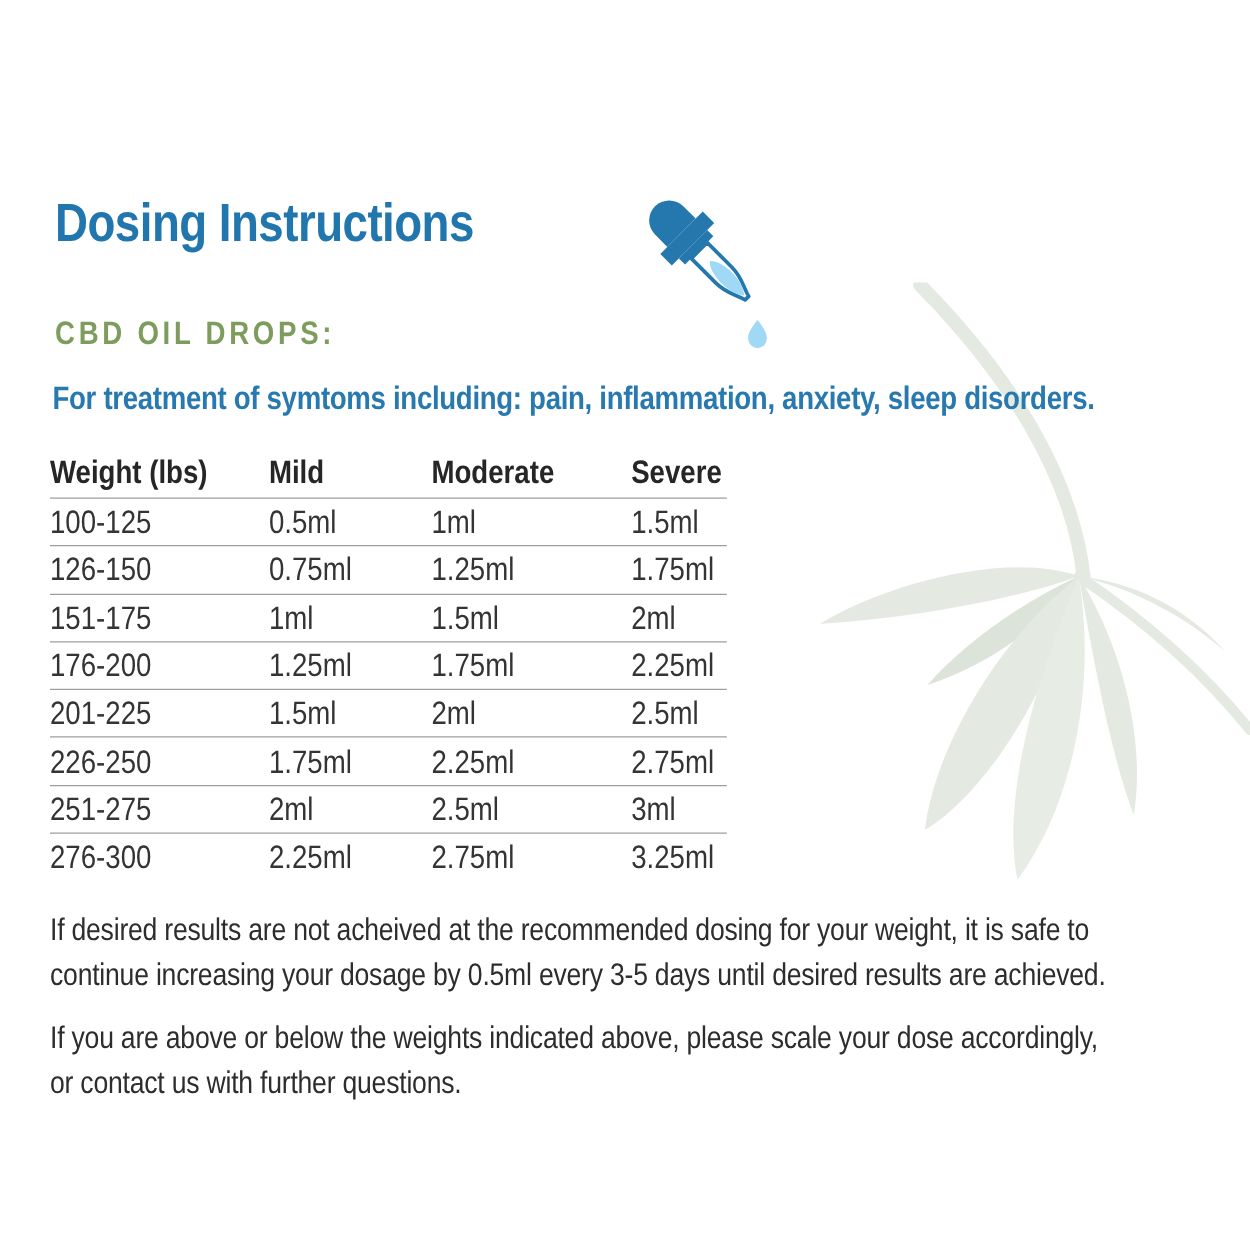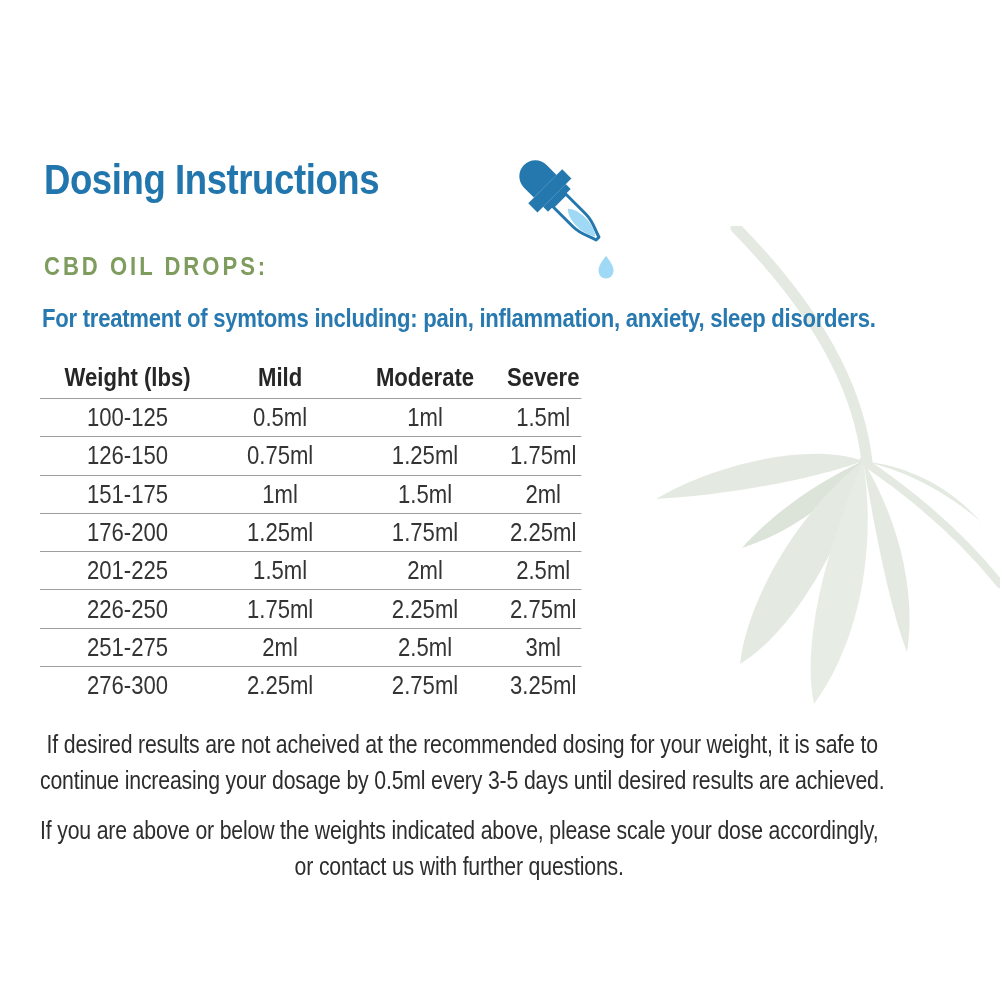--- a/index.html
+++ b/index.html
@@ -3,21 +3,20 @@
 <meta charset="utf-8">
 <style>
   html, body { margin: 0; padding: 0; background: #ffffff; }
   .canvas {
     position: relative;
     width: 1000px;
     height: 1000px;
     background: #ffffff;
     overflow: hidden;
     font-family: "Liberation Sans", sans-serif;
-    text-align: center;
   }
   .layer { position: absolute; }
   .cx { transform: scaleX(0.85); transform-origin: 0 0; white-space: nowrap; }
 
   .doc-title {
     left: 44px; top: 156px;
     font-size: 43px;
     font-weight: bold;
     letter-spacing: -0.5px;
     color: #2176ad;

